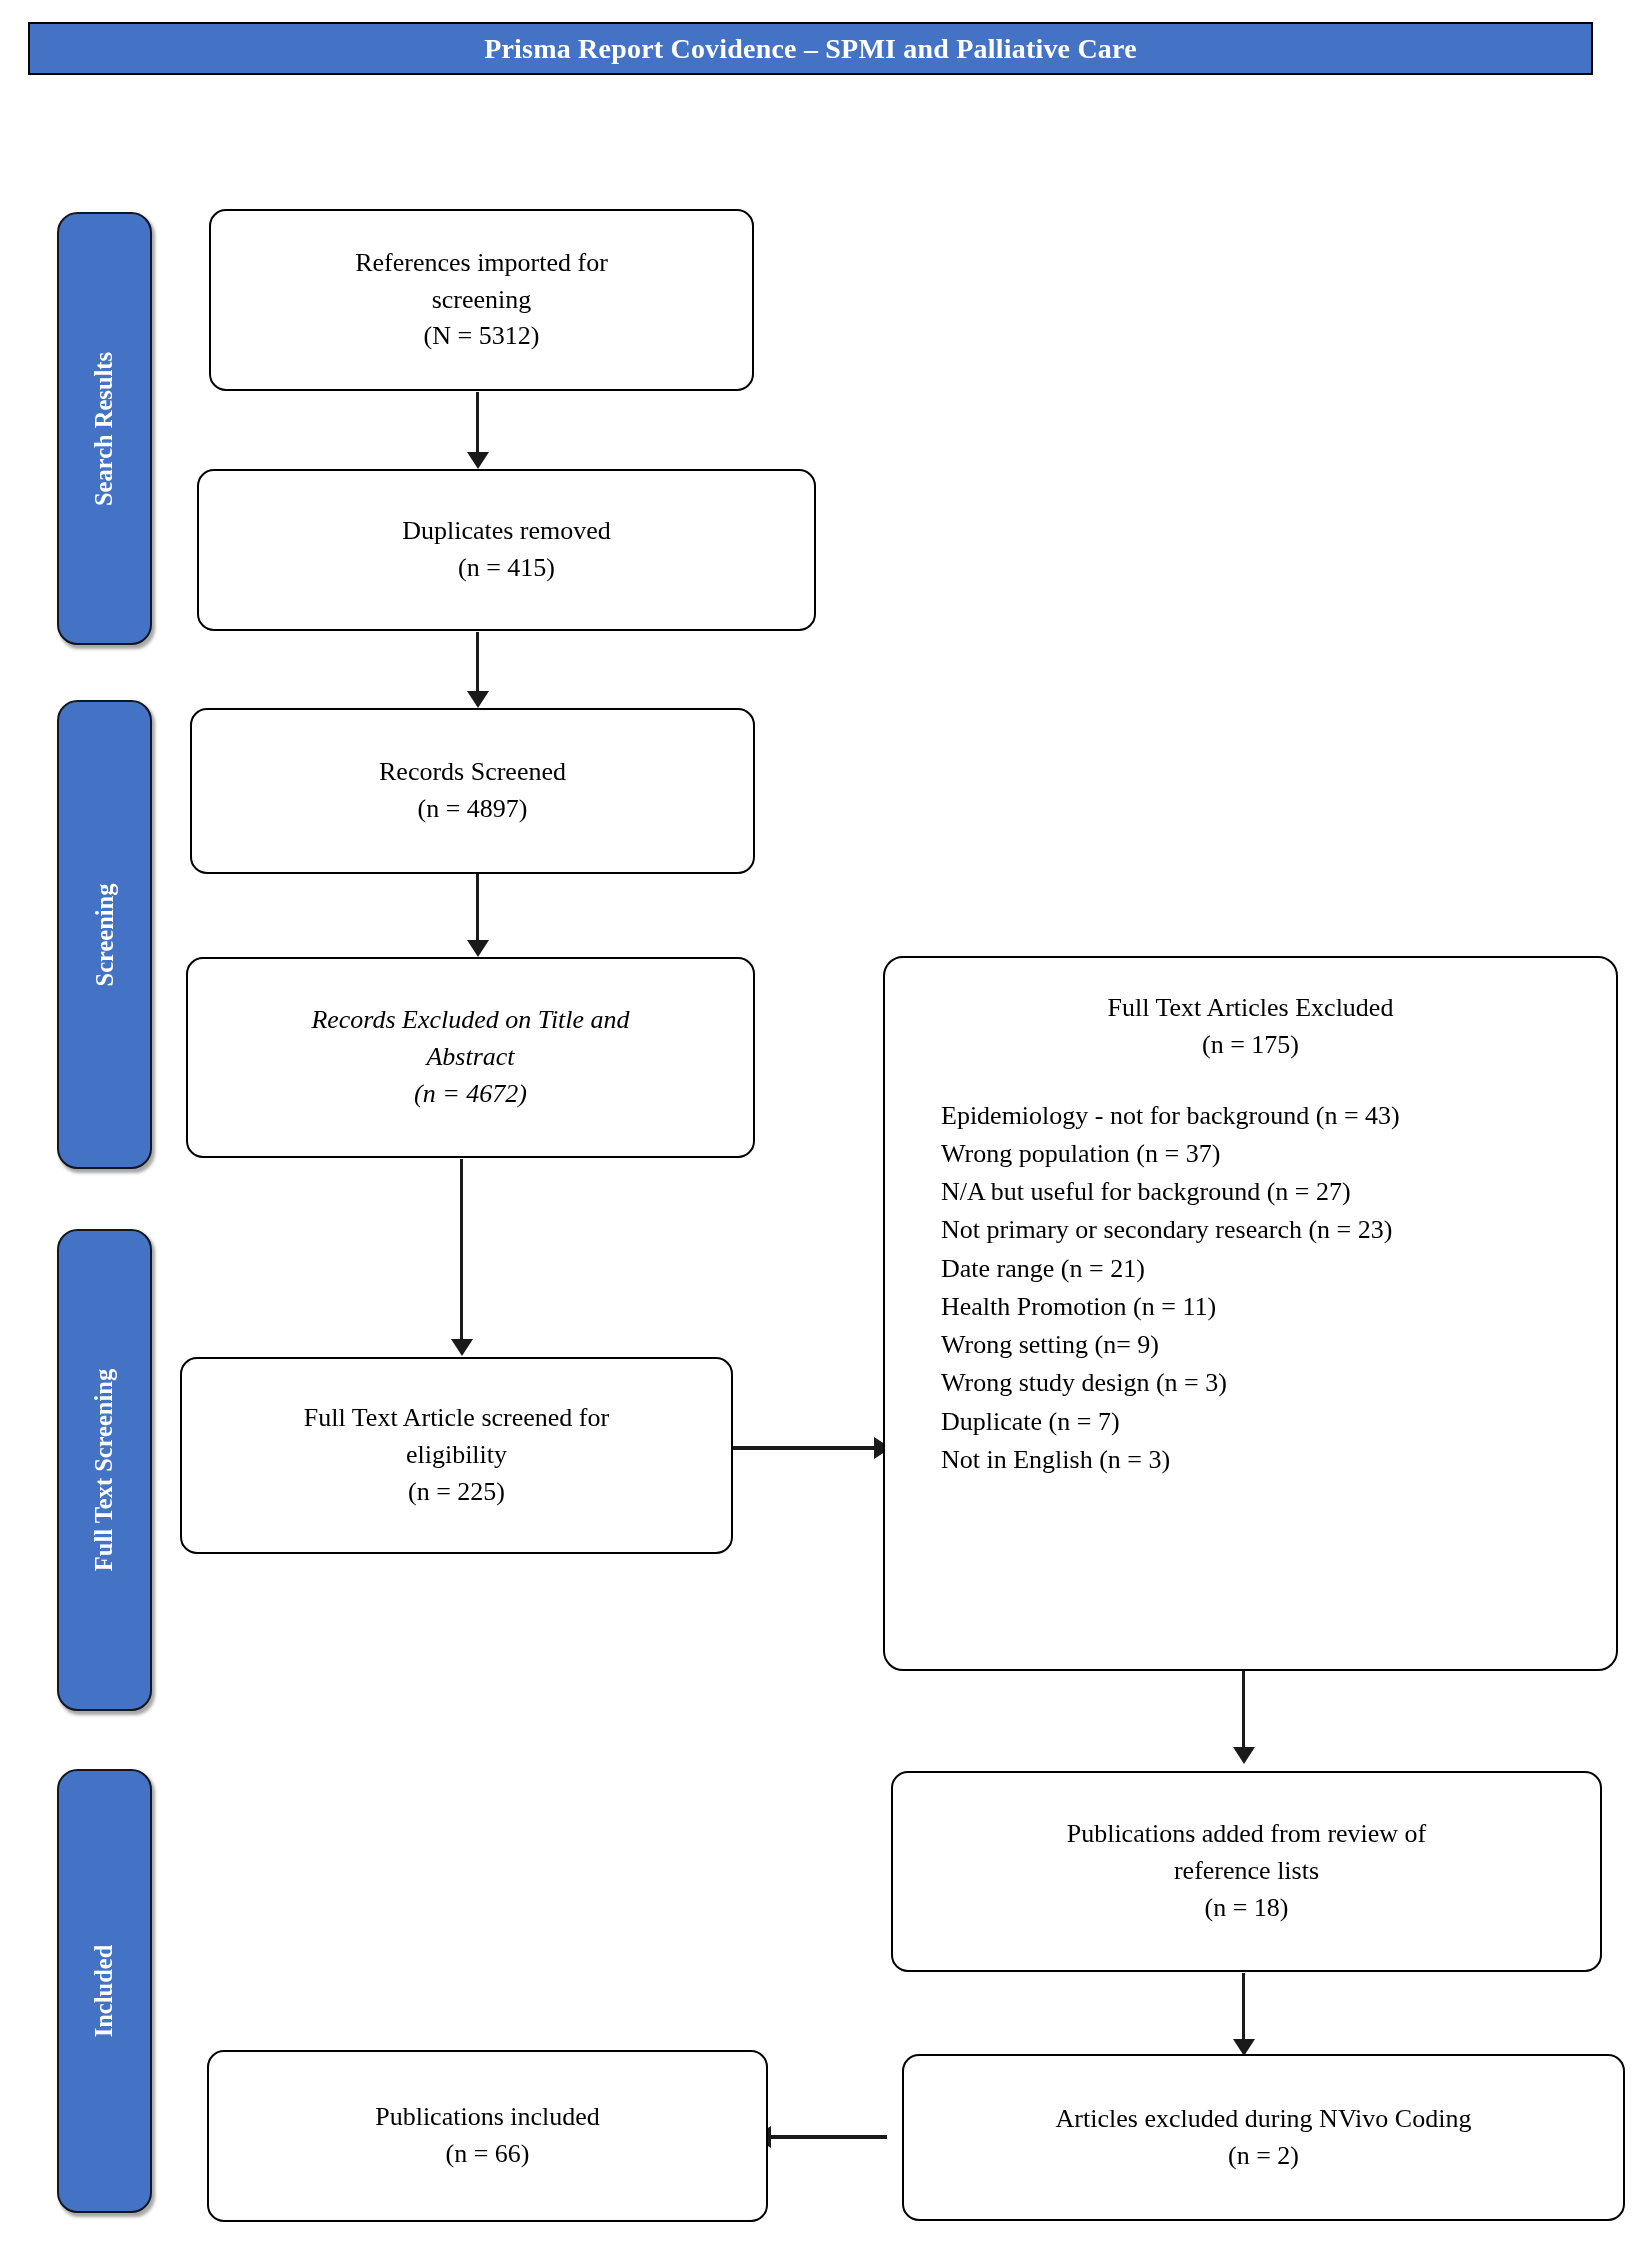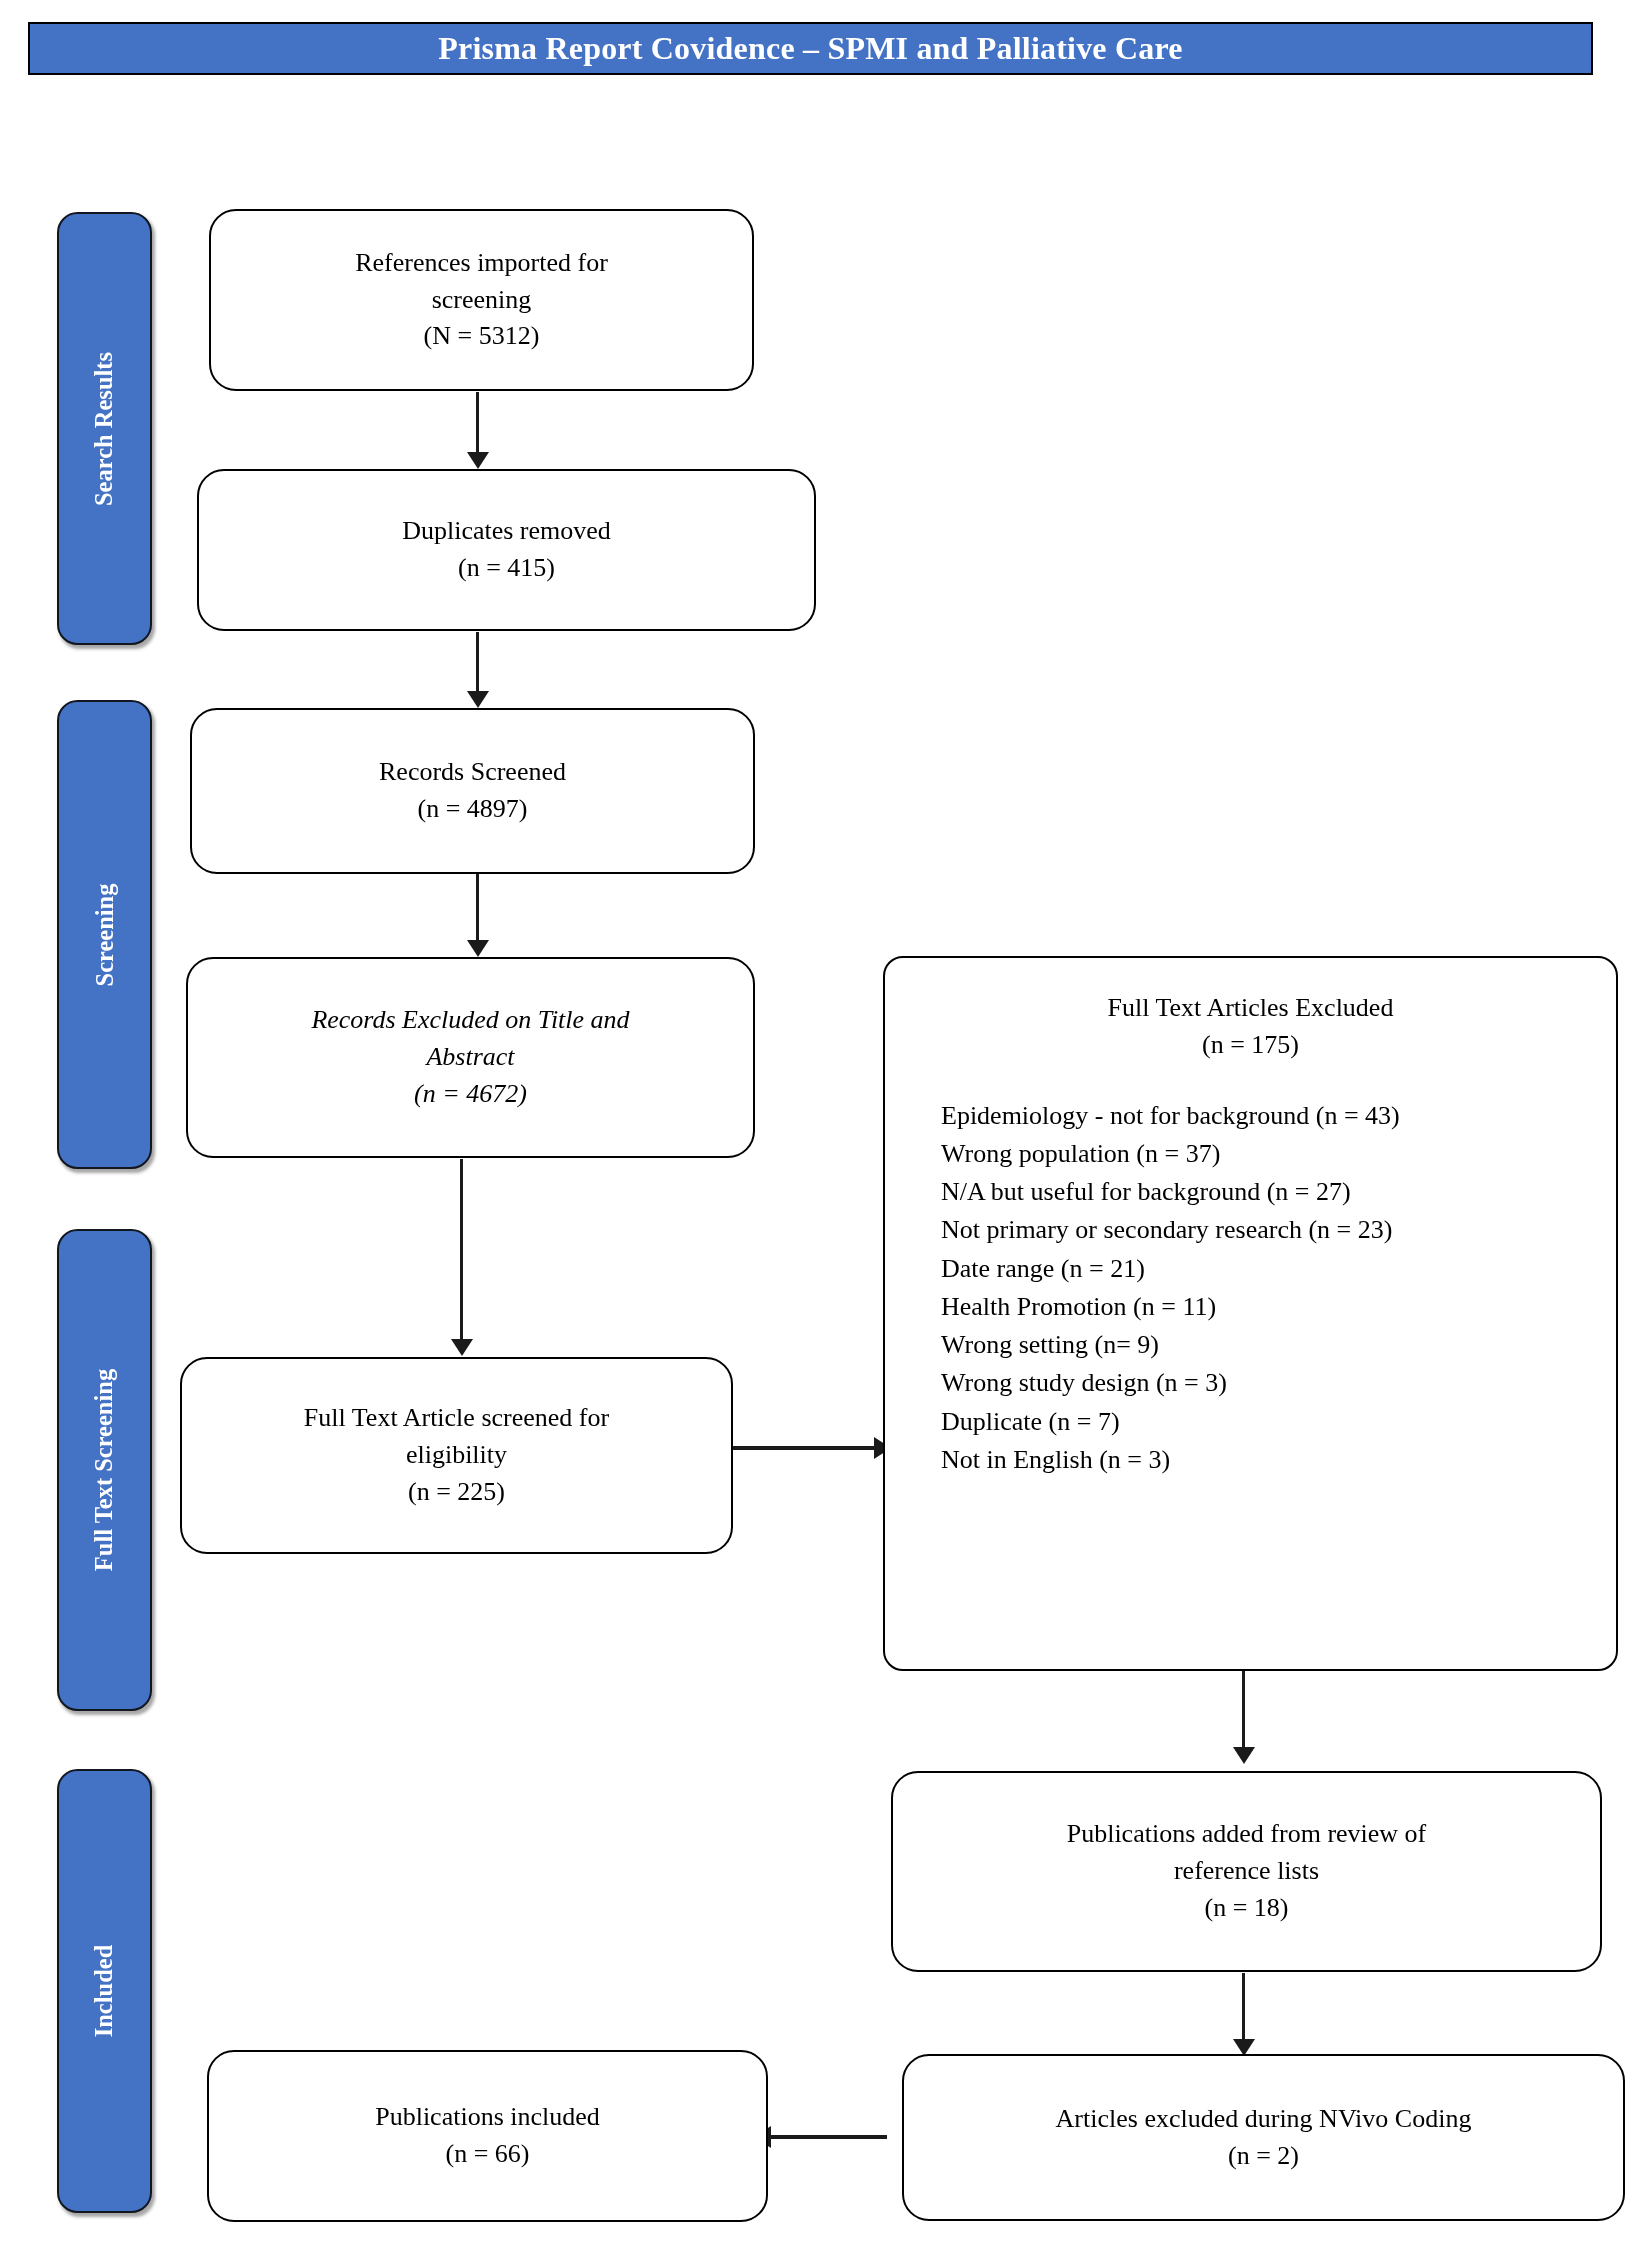--- a/index.html
+++ b/index.html
@@ -25,21 +25,21 @@
     height: 53px;
     background: #4472C4;
     border: 2.4px solid #000000;
     box-sizing: border-box;
     display: flex;
     align-items: center;
     justify-content: center;
   }
   #title-banner .title-text {
     color: #ffffff;
-    font-size: 32px;
+    font-size: 28px;
     font-weight: bold;
     letter-spacing: 0.2px;
     font-family: "Liberation Serif", "DejaVu Serif", serif;
     white-space: nowrap;
   }
 
   
   .phase-bar {
     position: absolute;
     background: #4472C4;
@@ -58,21 +58,21 @@
     white-space: nowrap;
     transform: rotate(-90deg);
     font-family: "Liberation Serif", "DejaVu Serif", serif;
   }
 
   
   .flow-box {
     position: absolute;
     background: #ffffff;
     border: 2.4px solid #000000;
-    border-radius: 27px;
+    border-radius: 17px;
     box-sizing: border-box;
     display: flex;
     flex-direction: column;
     align-items: center;
     justify-content: center;
     text-align: center;
     color: #000000;
     font-size: 26px;
     line-height: 1.42;
     padding: 4.7px 17.4px;

